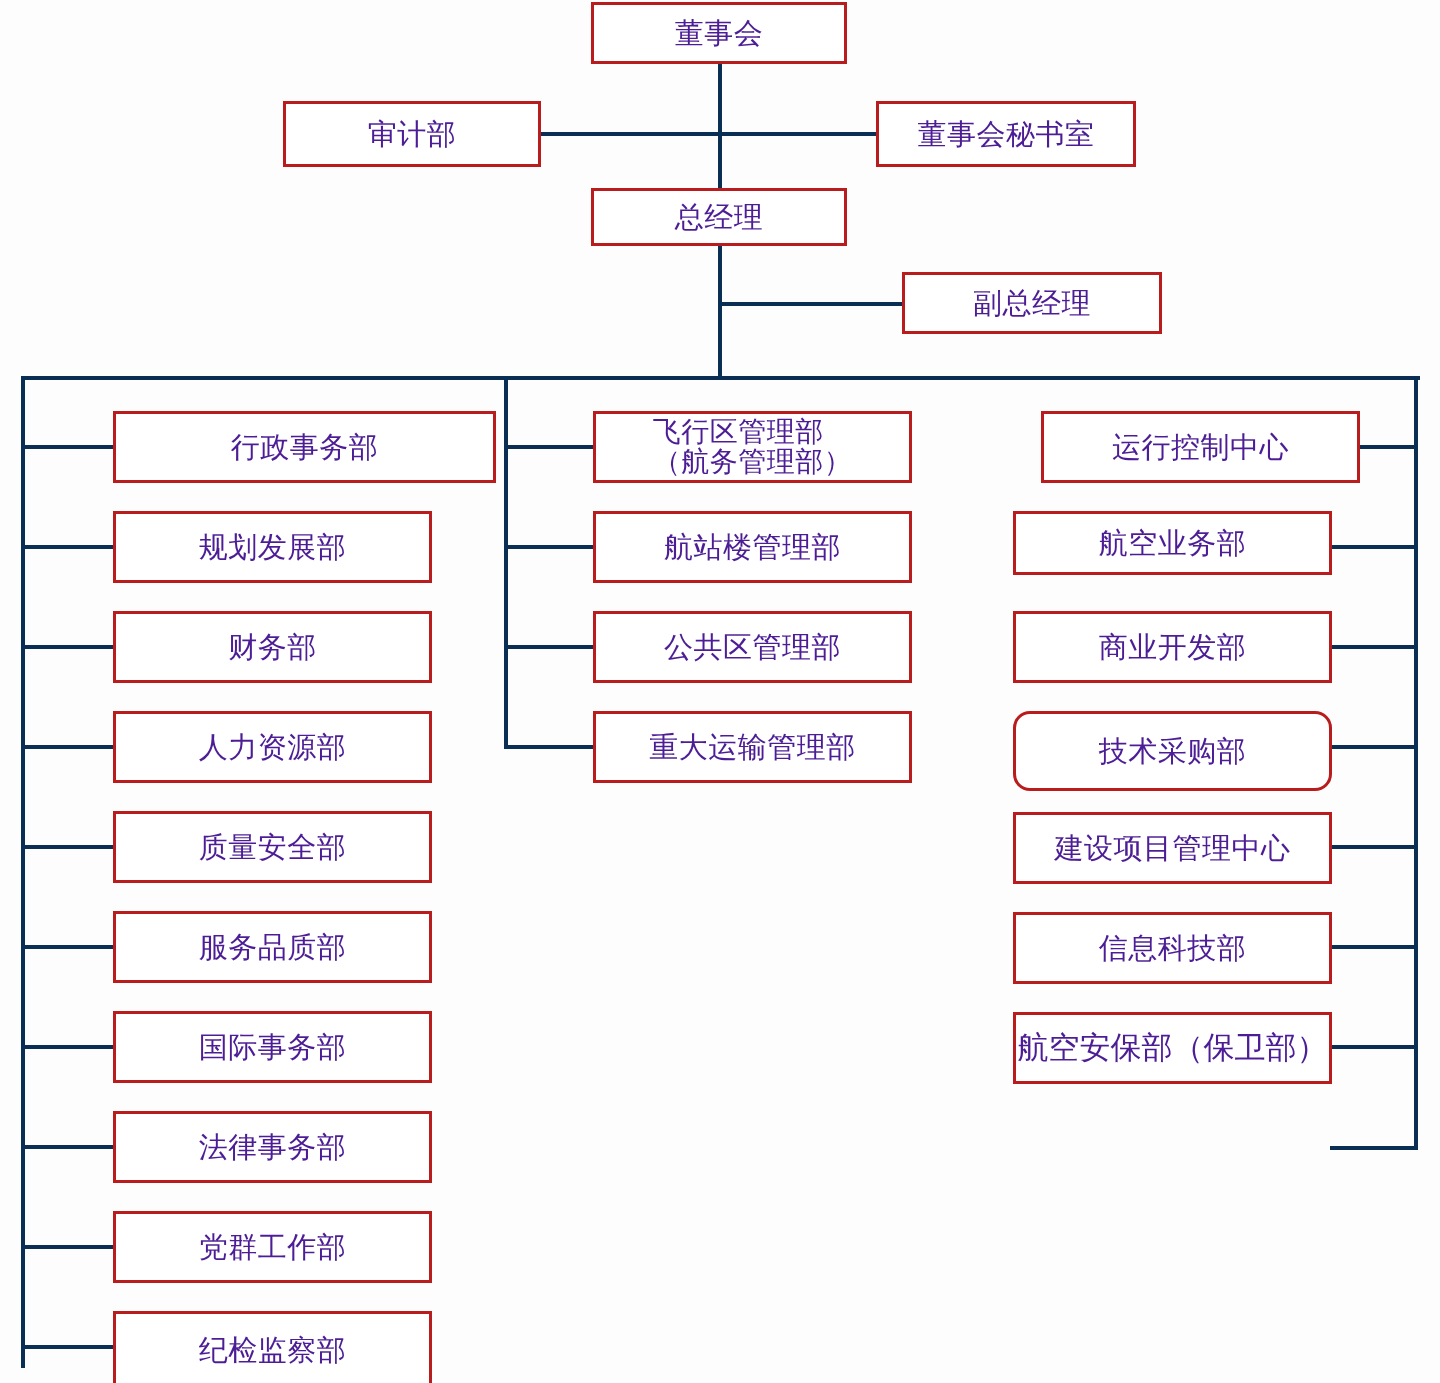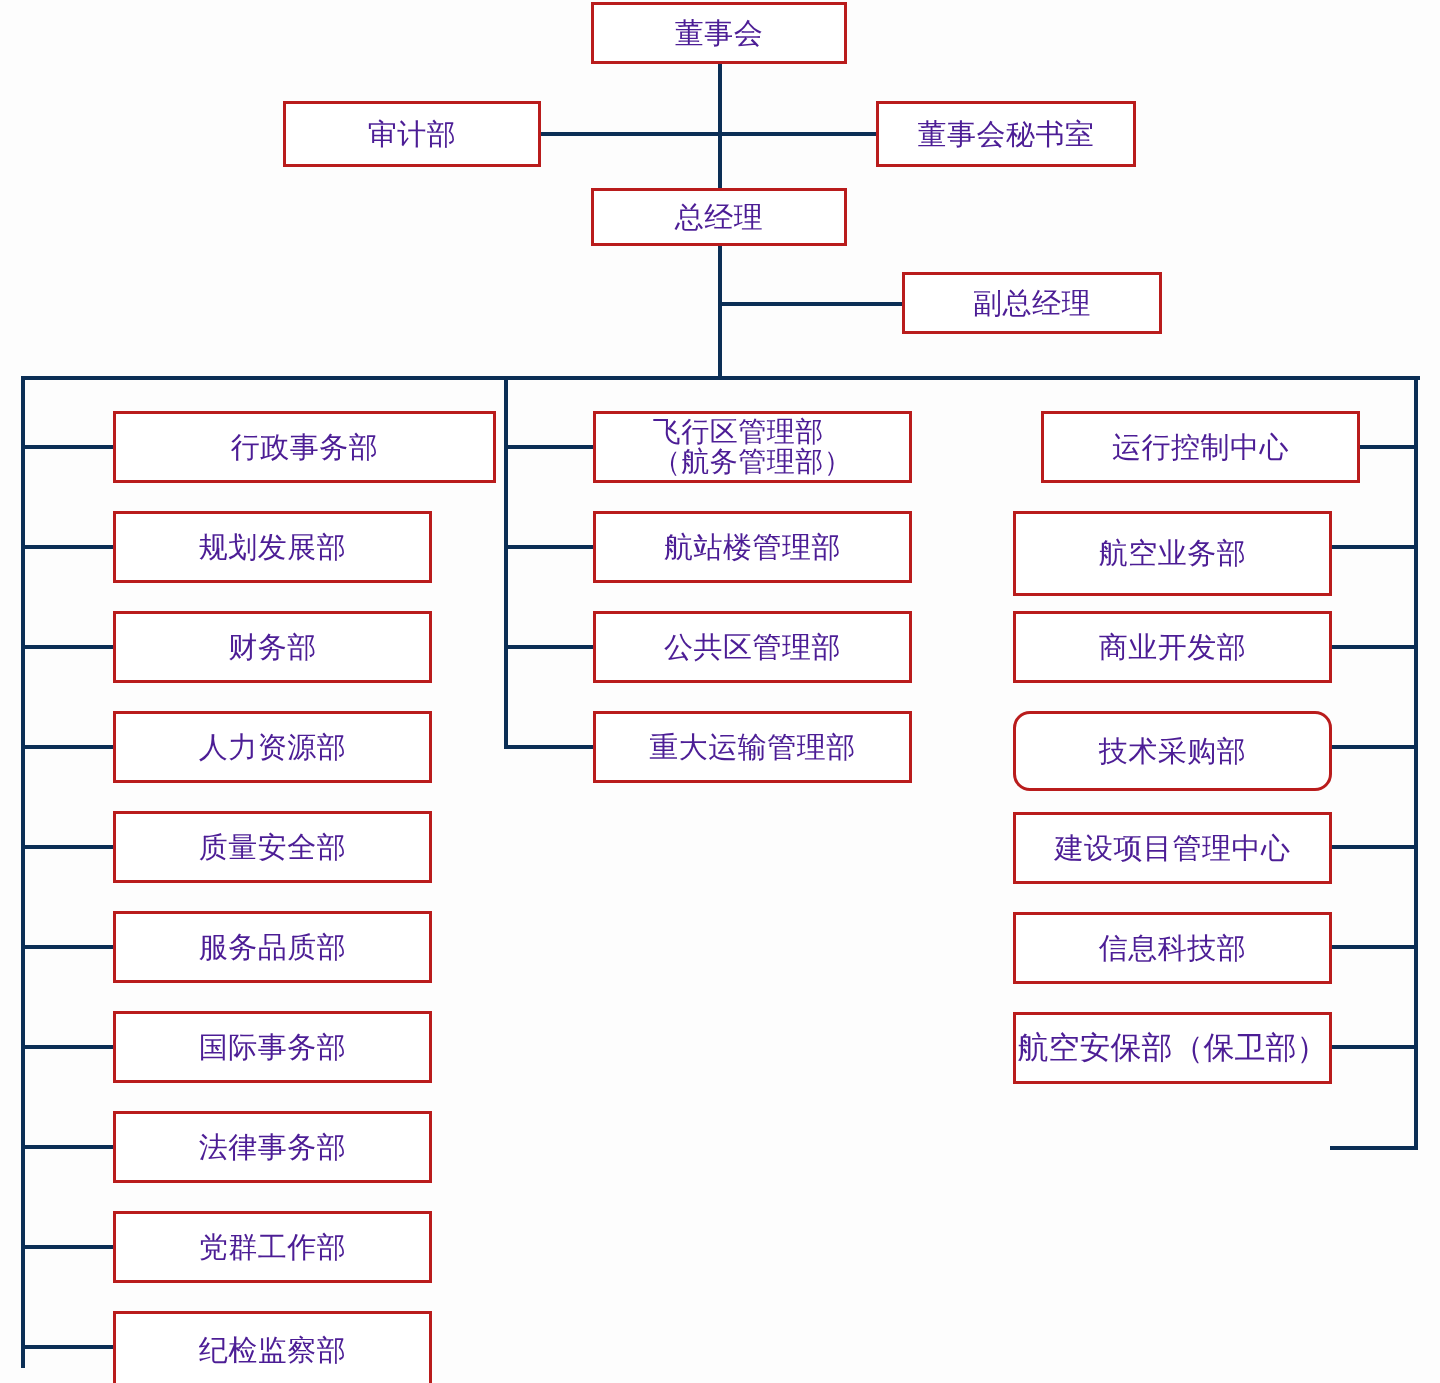--- a/index.html
+++ b/index.html
@@ -114,20 +114,20 @@
   <div class="ln h" style="left:1330px; top:445px; width:88px;"></div>
   <div class="ln h" style="left:1330px; top:545px; width:88px;"></div>
   <div class="ln h" style="left:1330px; top:645px; width:88px;"></div>
   <div class="ln h" style="left:1330px; top:745px; width:88px;"></div>
   <div class="ln h" style="left:1330px; top:845px; width:88px;"></div>
   <div class="ln h" style="left:1330px; top:945px; width:88px;"></div>
   <div class="ln h" style="left:1330px; top:1045px; width:88px;"></div>
   <div class="ln h" style="left:1330px; top:1146px; width:88px;"></div>
 
   <div class="node" style="left:1013px; top:411px; width:319px; height:72px;margin-left:28px;">运行控制中心</div>
-  <div class="node" style="left:1013px; top:511px; width:319px; height:85px;">航空业务部</div>
+  <div class="node" style="left:1013px; top:511px; width:319px; height:64px;">航空业务部</div>
   <div class="node" style="left:1013px; top:611px; width:319px; height:72px;">商业开发部</div>
   <div class="node" style="left:1013px; top:711px; width:319px; height:80px;border-radius:17px;">技术采购部</div>
   <div class="node" style="left:1013px; top:812px; width:319px; height:72px;">建设项目管理中心</div>
   <div class="node" style="left:1013px; top:912px; width:319px; height:72px;">信息科技部</div>
   <div class="node tight" style="left:1013px; top:1012px; width:319px; height:72px;">航空安保部（保卫部）</div>
 
 </div>
 
 </body></html>

